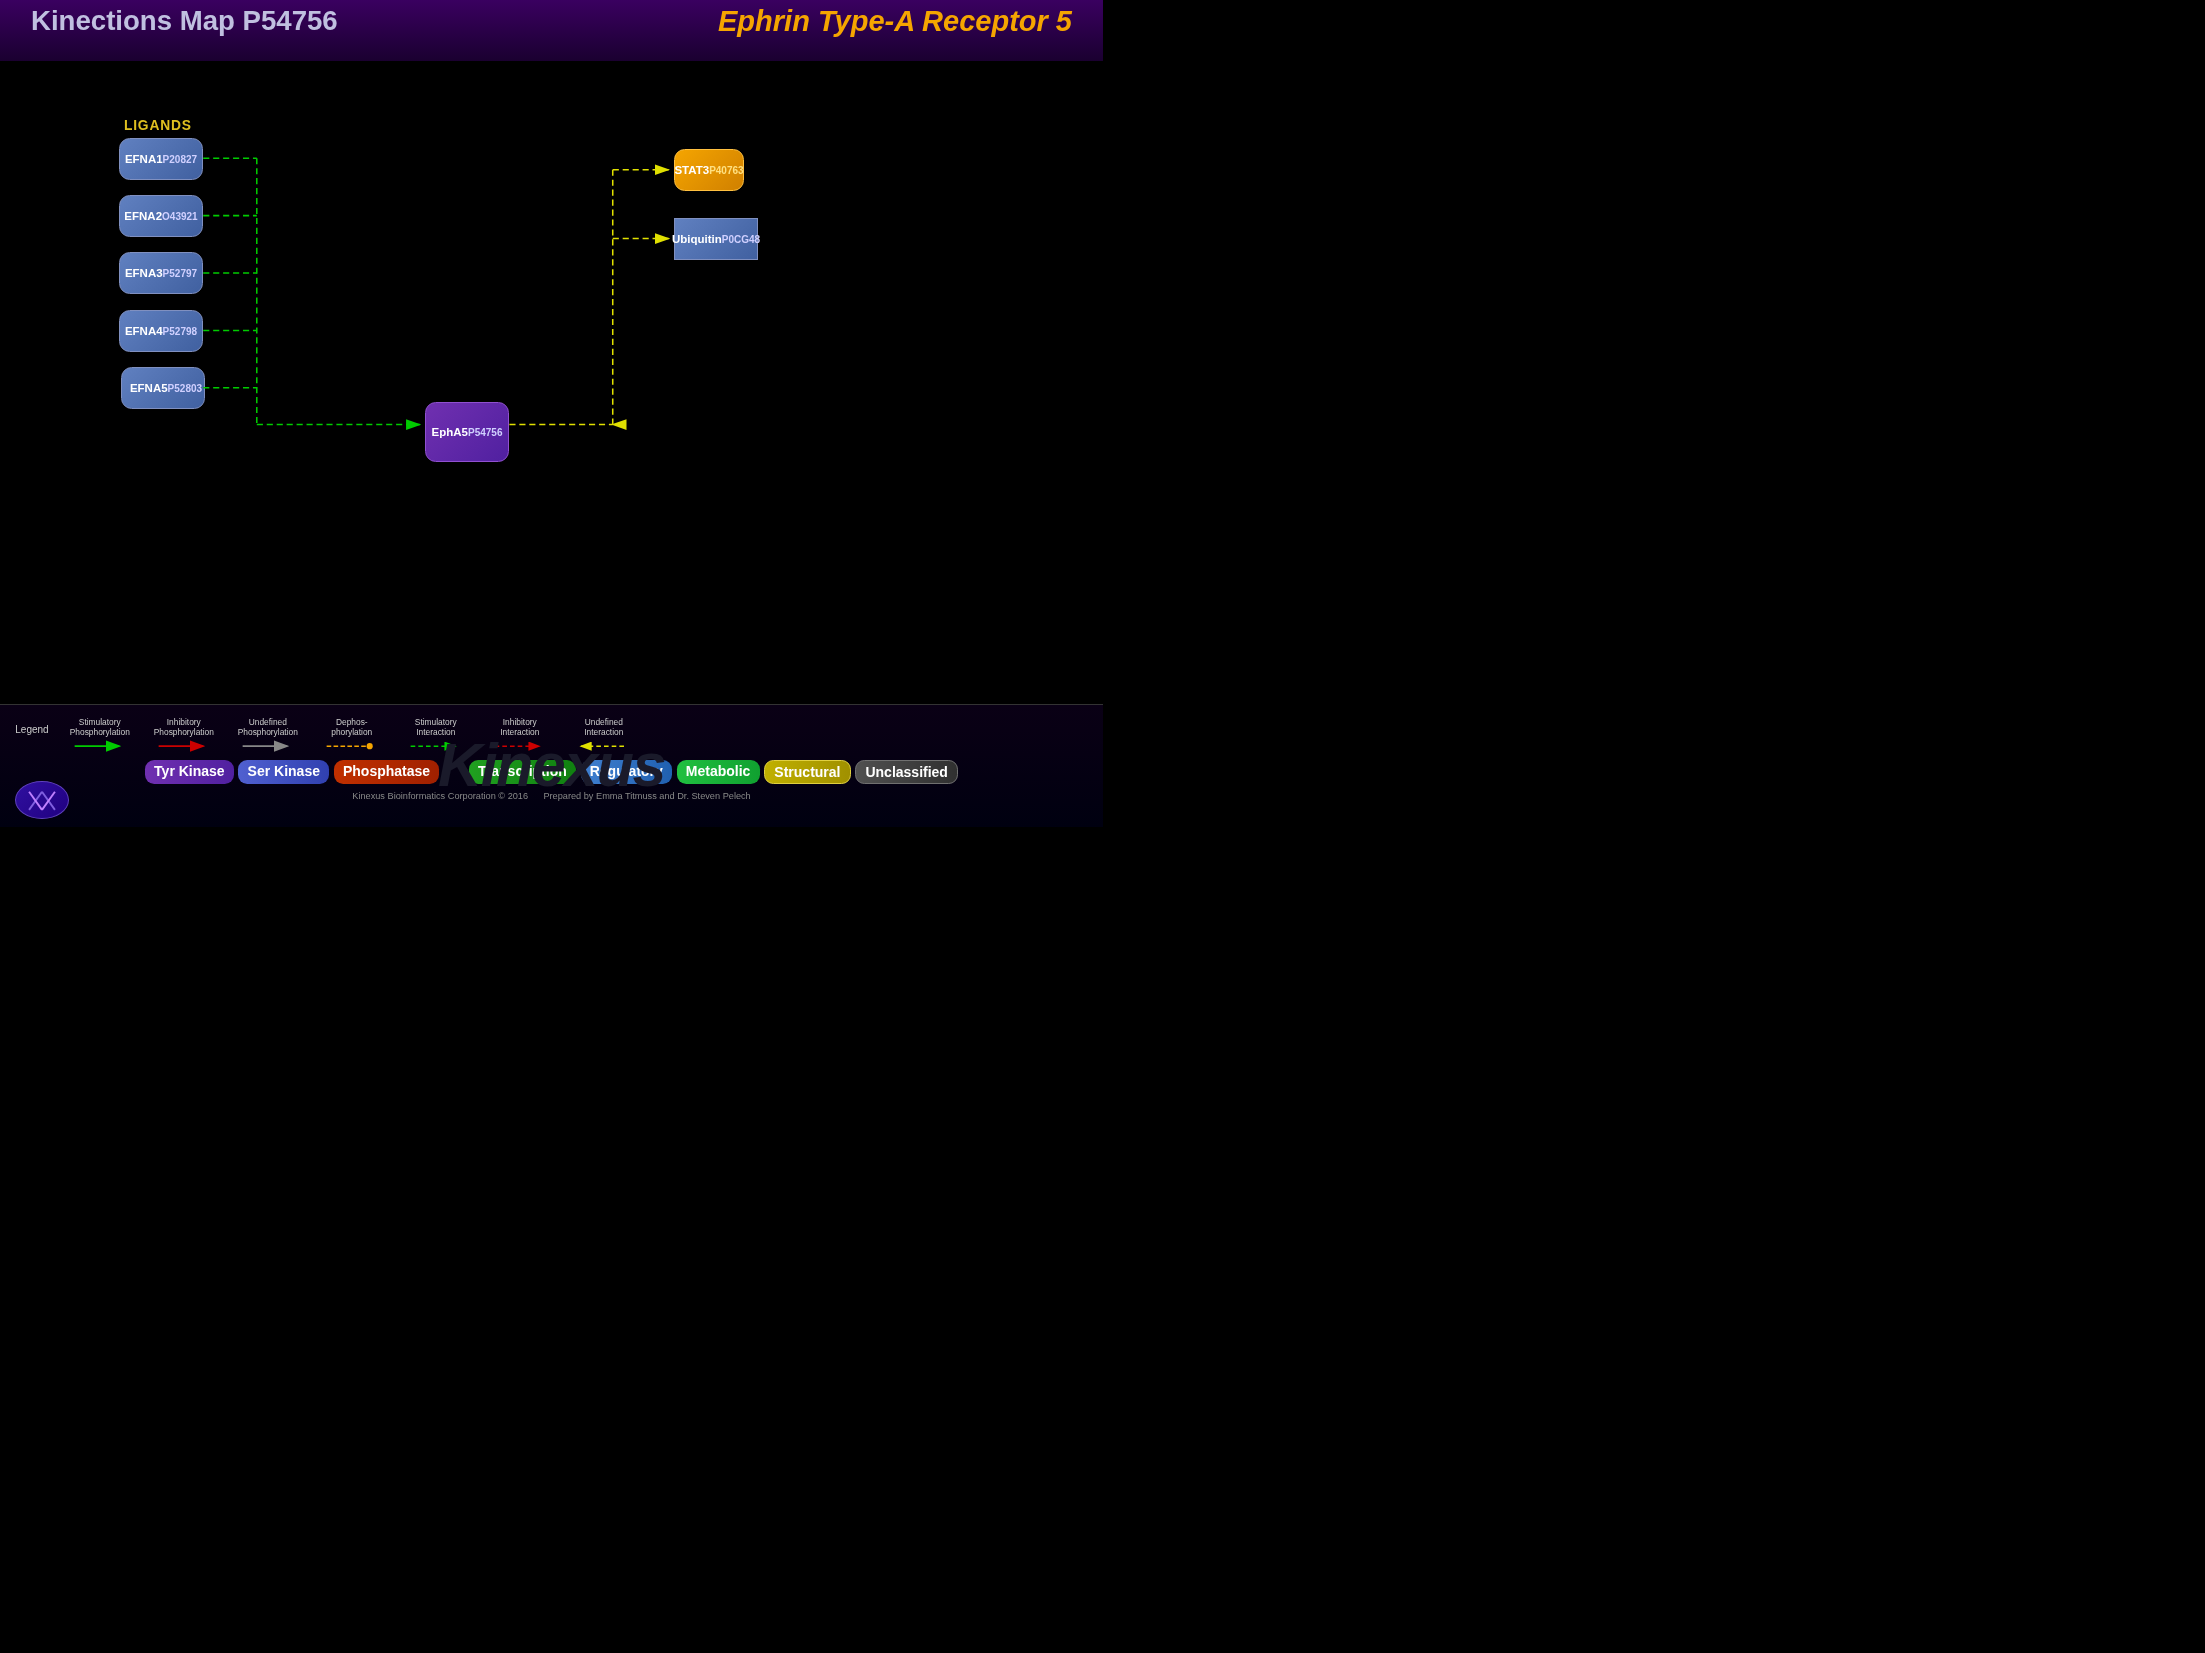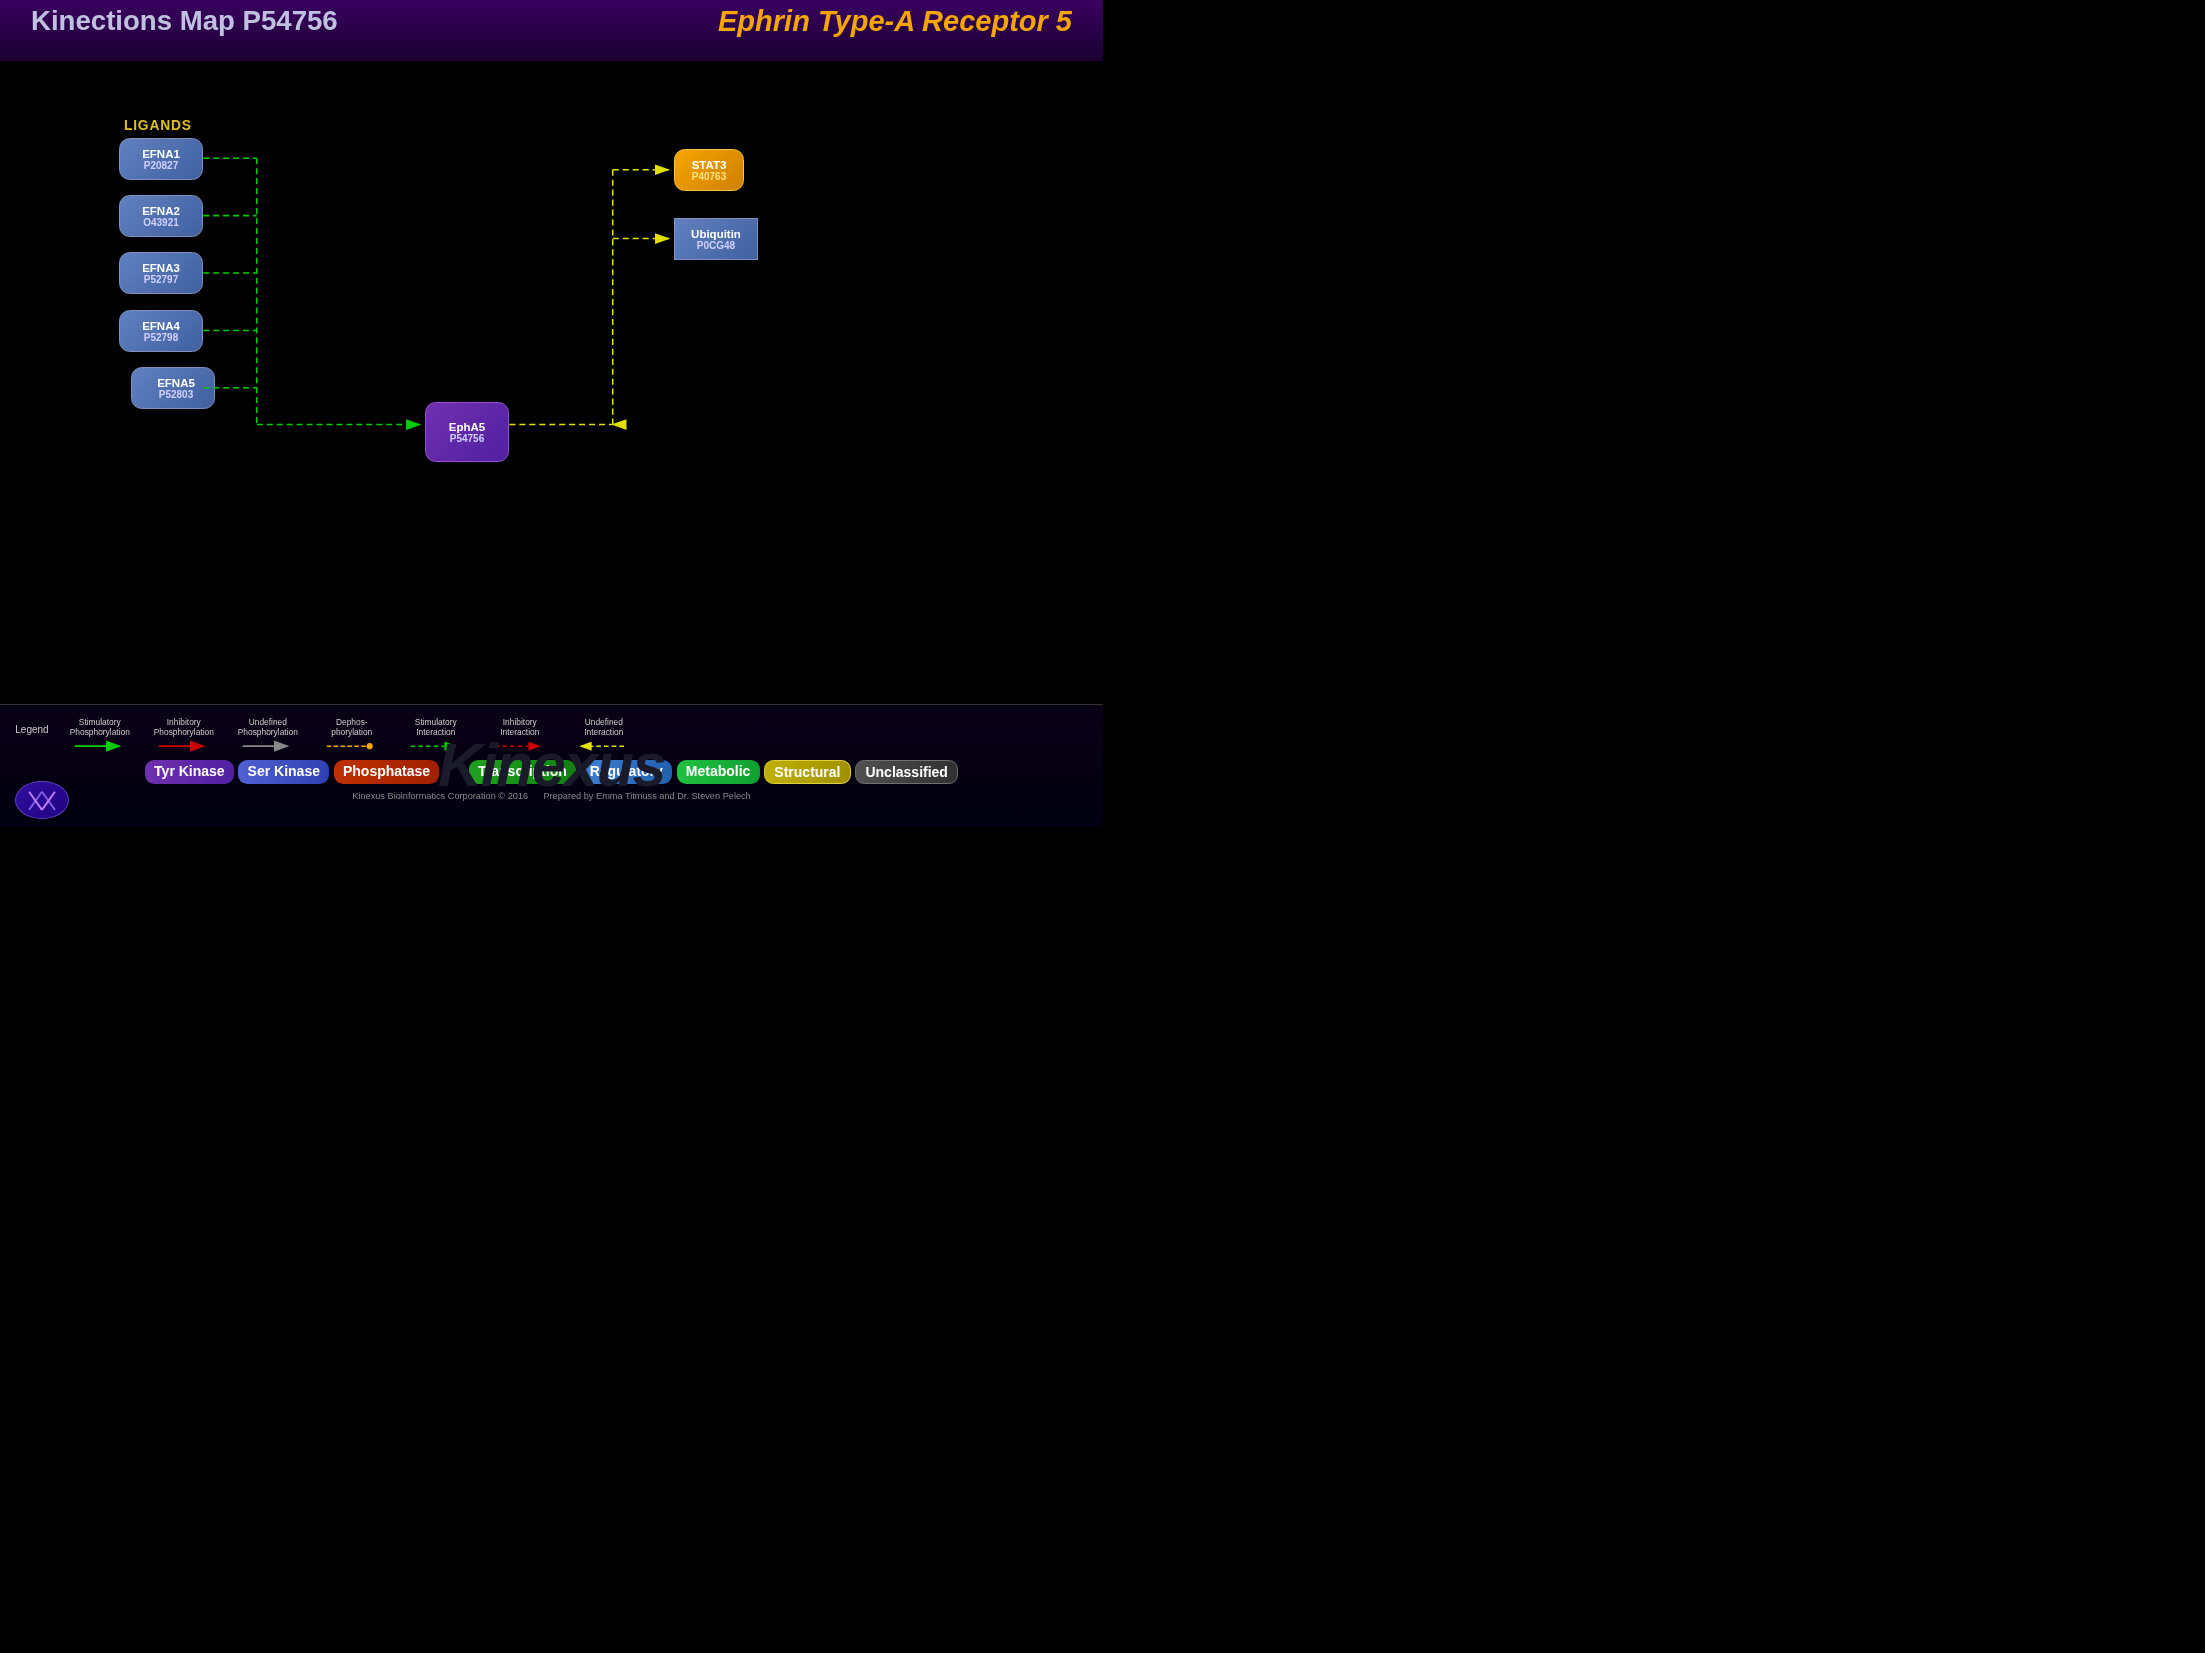--- a/index.html
+++ b/index.html
@@ -39,21 +39,21 @@
       position: relative;
       width: 100%;
       height: calc(100% - 61px - 123px);
       background: #000;
     }
 
     
     .node {
       position: absolute;
       display: flex;
-      flex-direction: column;
+      flex-direction: row;
       align-items: center;
       justify-content: center;
       border-radius: 9.2px;
       font-weight: bold;
       text-align: center;
     }
     .node-name {
       font-size: 11.5px;
       color: #fff;
     }
@@ -258,21 +258,21 @@
     <div class="node-id">O43921</div>
   </div>
   <div class="node ligand-node" style="left:119px; top:191px;">
     <div class="node-name">EFNA3</div>
     <div class="node-id">P52797</div>
   </div>
   <div class="node ligand-node" style="left:119px; top:249px;">
     <div class="node-name">EFNA4</div>
     <div class="node-id">P52798</div>
   </div>
-  <div class="node ligand-node" style="left:131px; top:306px;padding-left:6px;">
+  <div class="node ligand-node" style="left:121px; top:306px;padding-left:6px;">
     <div class="node-name">EFNA5</div>
     <div class="node-id">P52803</div>
   </div>
 
   <div class="node epha5-node" style="left:425px; top:341px;">
     <div class="node-name">EphA5</div>
     <div class="node-id">P54756</div>
   </div>
 
   <div class="node stat3-node" style="left:674px; top:88px;">

